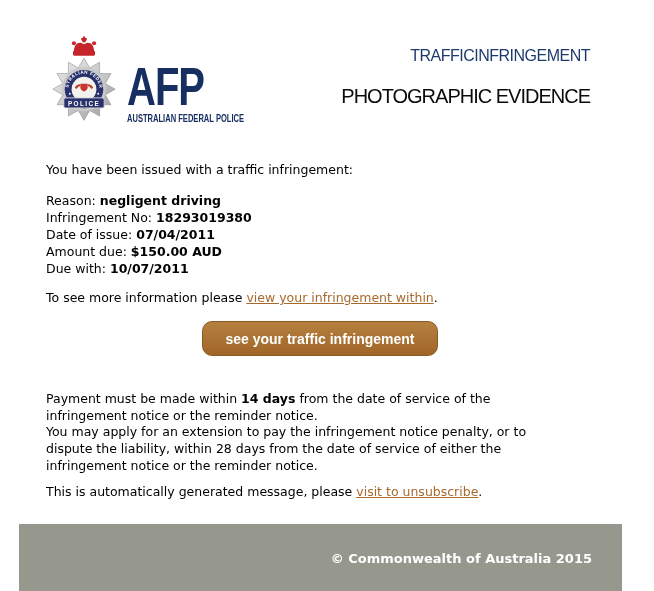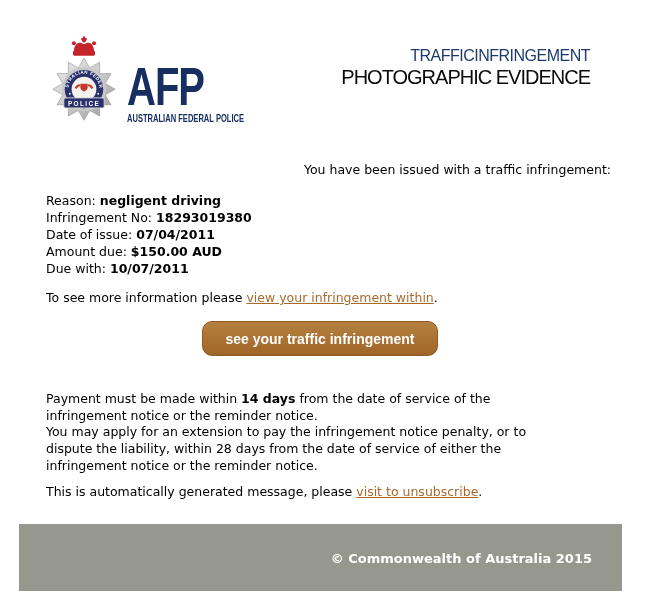--- a/index.html
+++ b/index.html
@@ -50,20 +50,21 @@
     line-height:22px;
     letter-spacing:-0.5px;
     color:#1e3a6d;
   }
   .notice-header .t3{
     font-weight:normal;
     font-size:20px;
     line-height:20px;
     letter-spacing:-1px;
     color:#0b0b0b;
+    margin-top:19px;
   }
   
   .bodytext{position:absolute;left:46px;width:565px;line-height:17px;}
   .intro{top:161px;}
   .details{top:192px;}
   .detail-row b{margin-left:4px;}
   .more-info{top:289px;}
   .para{white-space:pre-line;}
   .p-payment{top:373px;}
   .p-extension{top:423px;}
@@ -150,21 +151,21 @@
   <div class="wordmark">
     <span class="afp">AFP</span><br>
     <span class="afp-sub">AUSTRALIAN FEDERAL POLICE</span>
   </div>
 
   <div class="notice-header">
     <div class="t1">TRAFFICINFRINGEMENT</div>
     <div class="t3">PHOTOGRAPHIC EVIDENCE</div>
   </div>
 
-  <div class="bodytext intro" style="position:absolute;text-align:right;">You have been issued with a traffic infringement:</div>
+  <div class="bodytext intro" style="position:absolute;">You have been issued with a traffic infringement:</div>
 
   <div class="bodytext details" style="position:absolute;">
     <div class="detail-row">
       <span>Reason:</span><b>negligent driving</b>
     </div>
     <div class="detail-row">
       <span>Infringement No:</span><b>18293019380</b>
     </div>
     <div class="detail-row">
       <span>Date of issue:</span><b>07/04/2011</b>

